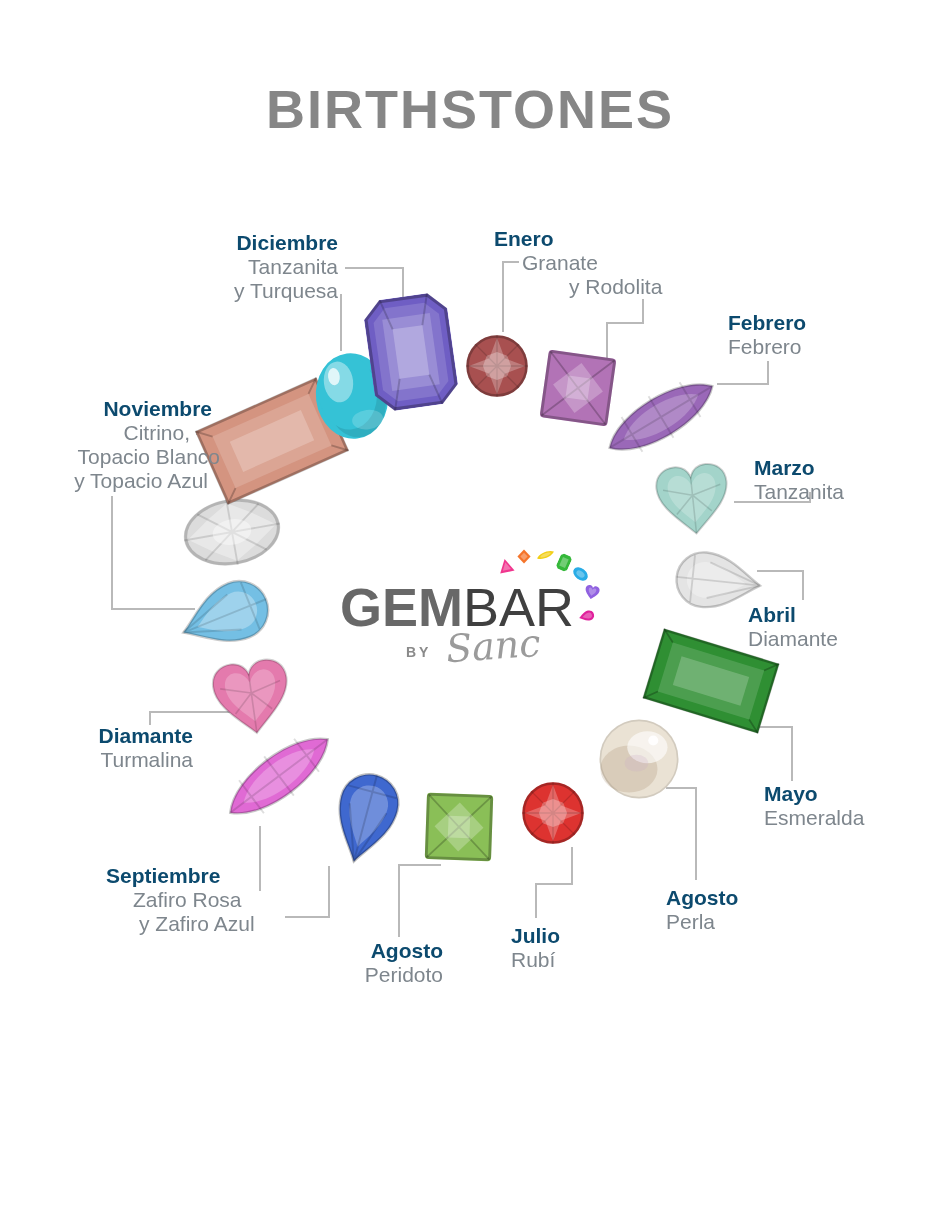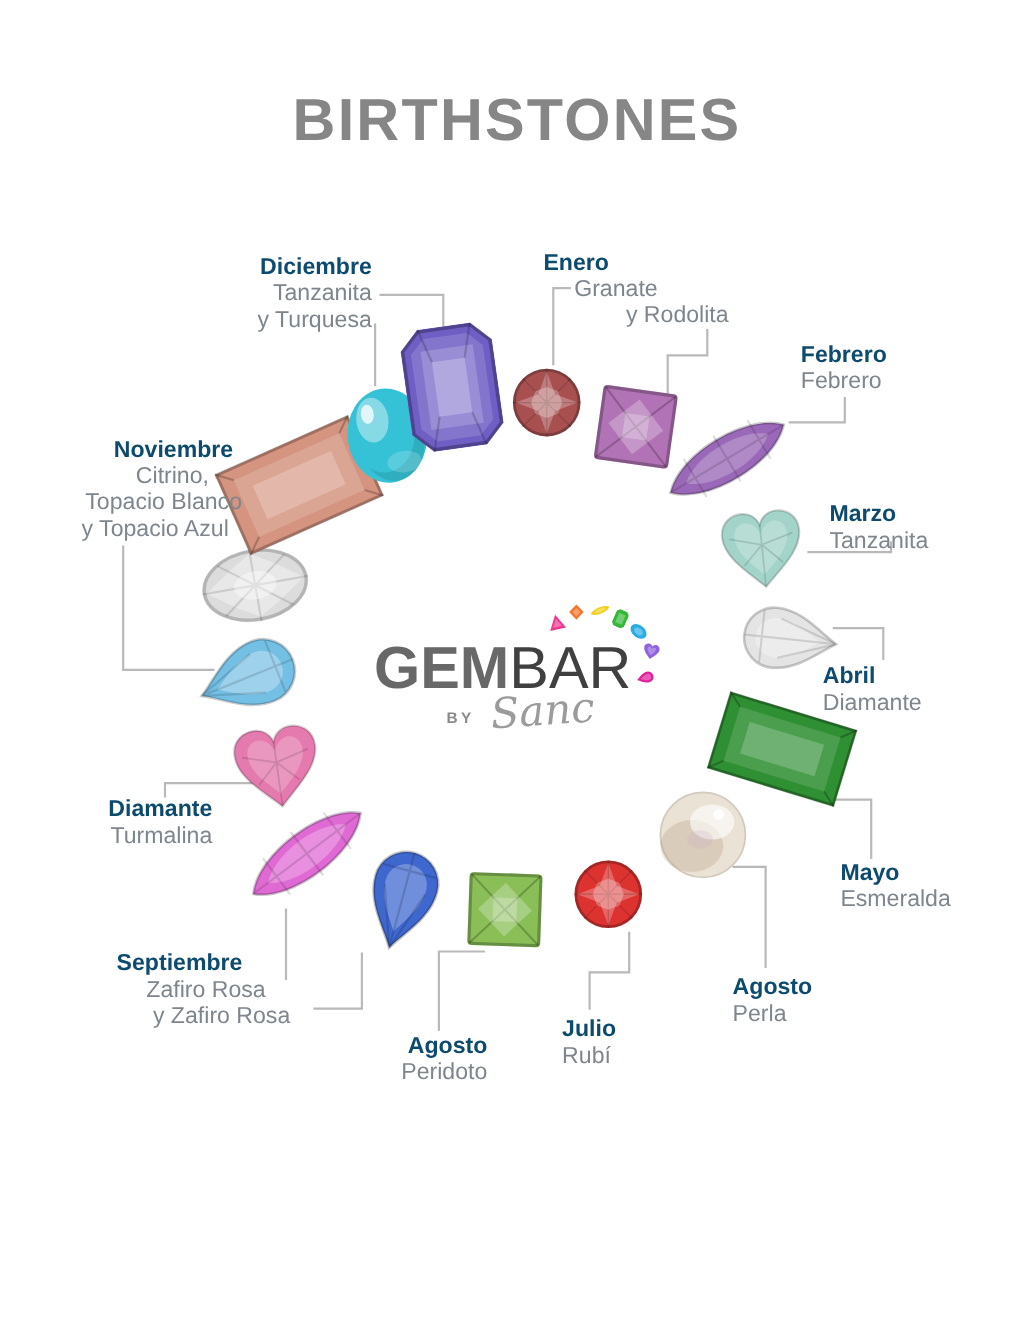--- a/index.html
+++ b/index.html
@@ -301,21 +301,21 @@
   </div>
 
   <div class="label lab-agosto">
     <div class="month">Agosto</div>
     <div>Peridoto</div>
   </div>
 
   <div class="label lab-septiembre">
     <div class="month">Septiembre</div>
     <div class="i1">Zafiro Rosa</div>
-    <div class="i2">y Zafiro Rosa</div>
+    <div class="i2">y Zafiro Azul</div>
   </div>
 
   <div class="label lab-octubre">
     <div class="month">Diamante</div>
     <div>Turmalina</div>
   </div>
 
   <div class="label lab-noviembre">
     <div class="month m1">Noviembre</div>
     <div class="m2">Citrino,</div>

